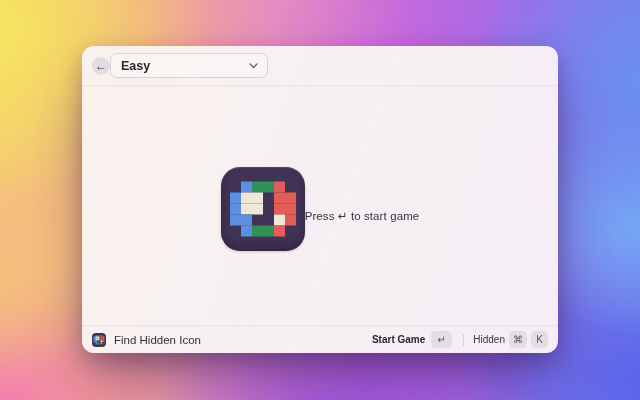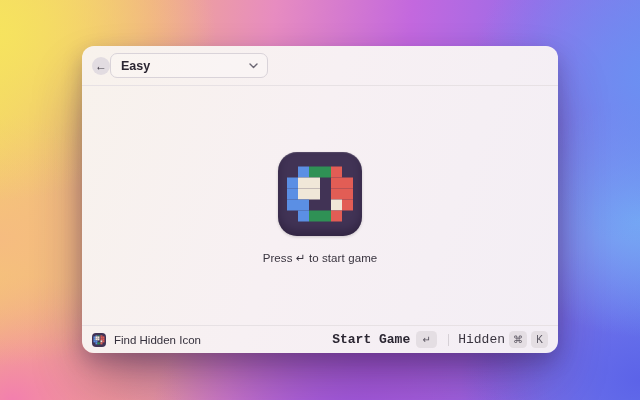--- a/index.html
+++ b/index.html
@@ -42,21 +42,21 @@
   }
   .dropdown {
     width: 158px; height: 25px; flex: 0 0 auto;
     border: 1px solid #d9d3d9; border-radius: 7px;
     background: rgba(255,255,255,0.25);
     display: flex; align-items: center; justify-content: space-between;
     padding: 0 9px 0 10px; cursor: pointer;
   }
   .dropdown-value { font-size: 12.5px; font-weight: 700; color: #2b2632; }
   .main {
-    flex: 1 1 auto; display: flex; flex-direction: column;
+    flex: 1 1 auto; display: flex; flex-direction: row;
     align-items: center; justify-content: center; padding-top: 6px;
   }
   .app-icon {
     width: 84px; height: 84px; border-radius: 19px; position: relative;
     box-shadow: inset 0 -5px 8px rgba(15,8,25,.30), inset 0 1px 1px rgba(255,255,255,.12), 0 1px 3px rgba(0,0,0,.18);
     overflow: hidden;
   }
   .hint { margin-top: 15px; font-size: 11.5px; font-weight: 500; color: #39343f; letter-spacing: .1px; }
   .footer {
     height: 28px; flex: 0 0 28px;
@@ -64,21 +64,21 @@
     display: flex; align-items: center;
     padding: 12px 10px;
     border-radius: 0 0 12px 12px;
   }
   .mini-icon {
     width: 14px; height: 14px; border-radius: 4px; position: relative; overflow: hidden;
     flex: 0 0 auto;
   }
   .app-name { margin-left: 8px; font-size: 11.5px; font-weight: 500; color: #36313d; }
   .spacer { flex: 1 1 auto; }
-  .action-label { font-size: 13px; color: #2b2632; font-family: Liberation Mono, monospace; }
+  .action-label { font-size: 10px; color: #2b2632; }
   .primary-label { font-weight: 700; }
   .secondary-label { font-weight: 500; color: #39343f; }
   .keycap {
     height: 17px; min-width: 17px; padding: 0 4px; margin-left: 6px;
     background: #e4dee3; border-radius: 4.5px;
     display: flex; align-items: center; justify-content: center;
     font-size: 10px; color: #57525e; line-height: 1;
   }
   .keycap.wide { min-width: 21px; }
   .kc-gap { margin-left: 4px; }

